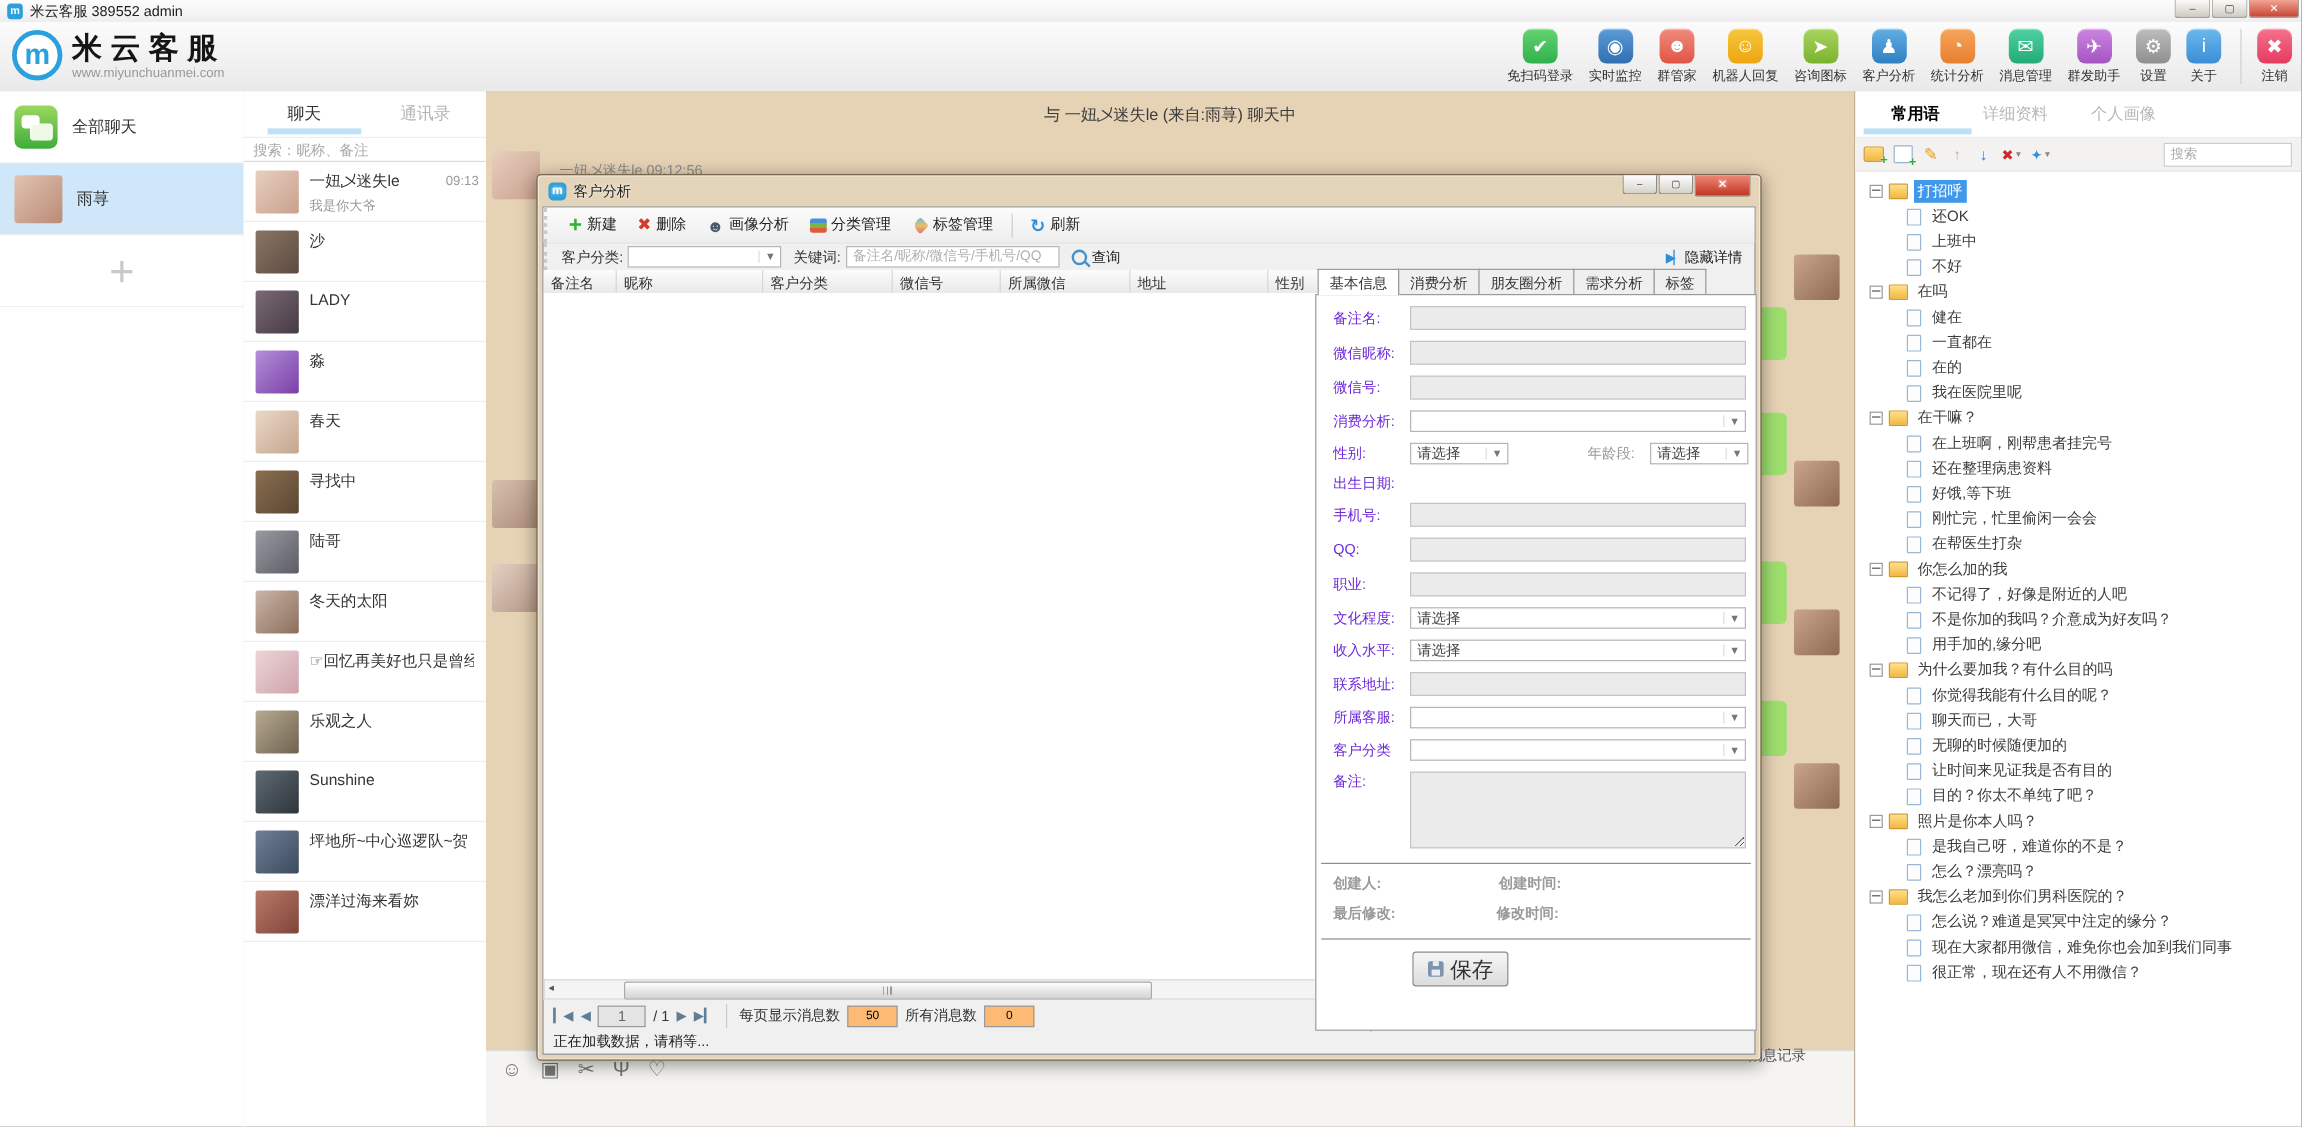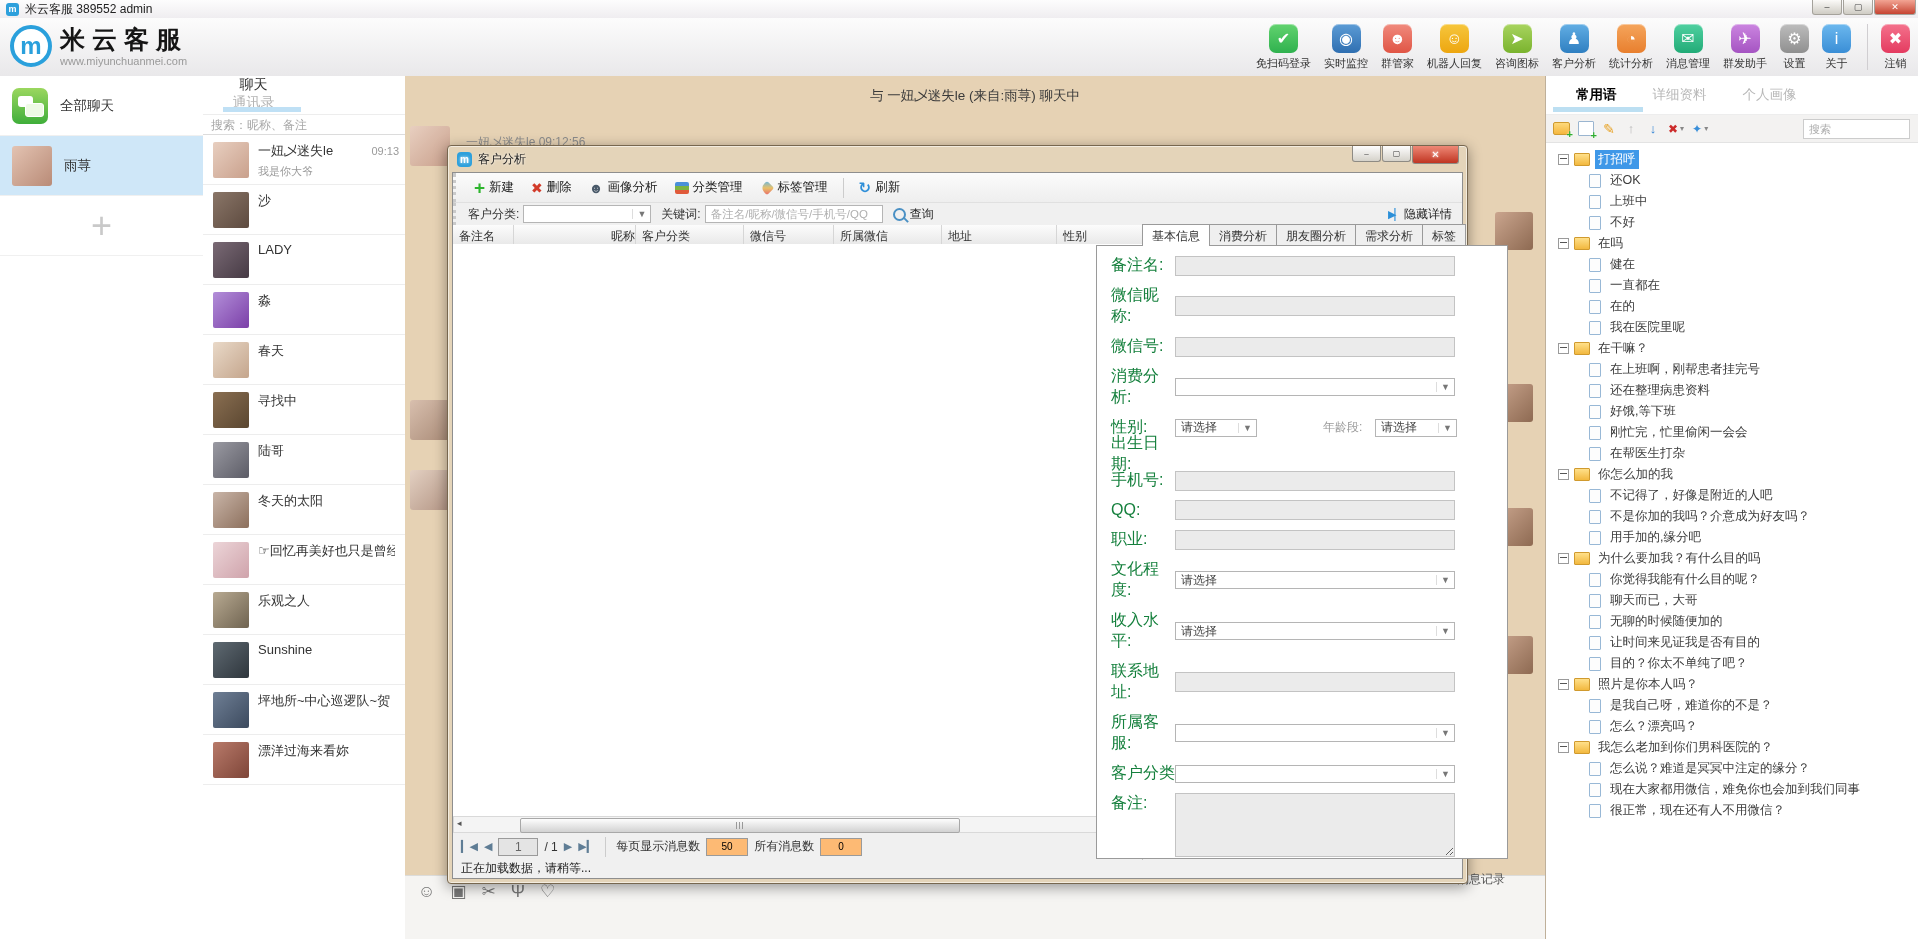--- a/index.html
+++ b/index.html
@@ -28,21 +28,21 @@
   .srow.selected{background:#cfe7f8;}
   .ico-allchats{position:relative;width:36px;height:36px;border-radius:7px;background:linear-gradient(#9bd75f,#3fae3a);flex:none;}
   .ico-allchats::before{content:"";position:absolute;left:6px;top:8px;width:15px;height:11px;background:#fff;border-radius:3px;}
   .ico-allchats::after{content:"";position:absolute;left:13px;top:15px;width:17px;height:12px;background:#eefae5;border:1px solid #fff;border-radius:3px;}
   .s-av{width:40px;height:40px;border-radius:3px;flex:none;}
   .s-name{font-size:13.5px;color:#333;}
   .add-row{height:59px;display:flex;align-items:center;justify-content:center;border-bottom:1px solid #f0f0f0;}
   .add-plus{font-size:36px;color:#c9c9c9;font-weight:300;line-height:30px;}
   
   #chatlist{position:absolute;left:203px;top:76px;bottom:0;width:202px;background:#fff;border-right:1px solid #bfb09a;}
-  .cl-tabs{height:38px;display:flex;position:relative;border-bottom:1px solid #ededed;flex-direction:column;}
+  .cl-tabs{height:38px;display:flex;position:relative;border-bottom:1px solid #ededed;}
   .cl-tab{width:50%;display:flex;align-items:center;justify-content:center;font-size:14px;color:#b5b5b5;}
   .cl-tab.active{color:#333;}
   .cl-underline{position:absolute;left:20px;bottom:2px;width:78px;height:5px;background:#bfe0f5;}
   .cl-search input{width:100%;height:20px;border:none;border-bottom:1px solid #dcdcdc;padding:0 8px;box-sizing:border-box;font-size:12px;color:#555;outline:none;}
   .cl-search input::placeholder{color:#a8a8a8;}
   .crow{height:50px;display:flex;gap:9px;padding:7px 0 0 10px;border-bottom:1px solid #ededed;box-sizing:border-box;overflow:hidden;}
   .cav{width:36px;height:36px;border-radius:2px;flex:none;}
   .cmain{flex:1;min-width:0;padding-right:6px;}
   .cline{display:flex;align-items:center;}
   .cname{font-size:13px;color:#333;white-space:nowrap;overflow:hidden;}
@@ -113,41 +113,41 @@
   .combo-lg{width:128px;margin-right:6px;}
   .kw-input{width:178px;height:18px;border:1px solid #b5b5b5;box-sizing:border-box;font-size:11.5px;padding:0 5px;outline:none;color:#444;}
   .kw-input::placeholder{color:#b0b0b0;}
   .qbtn{display:flex;align-items:center;gap:4px;margin-left:6px;color:#222;}
   .lens{position:relative;width:9px;height:9px;border:2px solid #4a90c4;border-radius:50%;box-sizing:content-box;}
   .lens::after{content:"";position:absolute;width:6px;height:2px;background:#4a90c4;transform:rotate(45deg);right:-5px;bottom:-2px;}
   .hide-details{position:absolute;right:10px;display:flex;align-items:center;gap:3px;color:#222;}
   .hd-ico{color:#2b8fd8;font-weight:bold;font-size:11px;letter-spacing:-2px;}
   .thead{height:20px;display:flex;background:linear-gradient(#fcfcfc,#e9e9e9);border-bottom:1px solid #cfcfcf;width:690px;box-sizing:border-box;}
   .th{border-right:1px solid #d6d6d6;padding:3px 0 0 6px;font-size:12px;color:#333;box-sizing:border-box;white-space:nowrap;overflow:hidden;}
-  .th:nth-child(1){width:61px;}.th:nth-child(2){width:122px;text-align:right;}.th:nth-child(3){width:108px;}
+  .th:nth-child(1){width:61px;}.th:nth-child(2){width:122px;}.th:nth-child(3){width:108px;}
   .th:nth-child(4){width:90px;}.th:nth-child(5){width:108px;}.th:nth-child(6){width:115px;}
   .th:nth-child(7){flex:1;border-right:none;}
   .tbody{position:absolute;left:0;top:71px;width:690px;bottom:62px;background:#fff;border-right:1px solid #d6d6d6;box-sizing:border-box;}
   .hscroll{position:absolute;left:0;bottom:45px;width:690px;height:17px;background:#f4f4f4;border:1px solid #d9d9d9;box-sizing:border-box;}
   .hs-arrow{position:absolute;top:1px;font-size:9px;color:#555;}
   .hs-thumb{position:absolute;left:66px;top:1px;width:438px;height:13px;background:linear-gradient(#fdfdfd,#d2d2d2);border:1px solid #a8a8a8;border-radius:2px;}
   .hs-thumb::after{content:"";position:absolute;left:50%;top:3px;width:8px;height:7px;margin-left:-4px;background:repeating-linear-gradient(90deg,#999 0 1px,transparent 1px 3px);}
   .pager{position:absolute;left:0;bottom:18px;width:690px;height:27px;display:flex;align-items:center;gap:6px;padding-left:8px;box-sizing:border-box;border-right:1px solid #c5c5c5;font-size:12px;color:#333;}
   .pgn{font-size:11px;color:#5f7d95;}
   .pg-input{width:40px;height:18px;background:#e4e4e4;border:1px solid #9a9a9a;text-align:center;color:#666;font-size:12px;box-sizing:border-box;}
   .pg-num{width:42px;height:18px;background:#fdba74;border:1px solid #9a9a9a;text-align:center;font-size:10px;box-sizing:border-box;}
   .dstatus{position:absolute;left:0;right:0;bottom:0;height:18px;padding:2px 0 0 8px;font-size:12px;color:#222;}
   
-  .details{position:absolute;left:643px;top:51px;width:370px;height:635px;padding-left:44px;}
+  .details{position:absolute;left:643px;top:51px;width:370px;height:635px;}
   .dtabs{height:22px;display:flex;padding-left:2px;}
   .dtab{padding:3px 9px 0 9px;font-size:12px;color:#333;border:1px solid #9a9a9a;border-bottom:none;background:#efefef;margin-right:-1px;white-space:nowrap;}
   .dtab.active{background:#fff;position:relative;z-index:2;height:22px;box-sizing:border-box;}
   .dbody{position:absolute;left:0;right:2px;top:21px;bottom:0;background:#fff;border:1px solid #9a9a9a;overflow:hidden;}
   .frow{display:flex;align-items:center;margin:9px 0 0 14px;}
-  .flabel{width:64px;color:#15803d;font-size:16px;flex:none;}
+  .flabel{width:64px;color:#6d28d9;font-size:12px;flex:none;}
   .finput{width:280px;height:20px;background:#ebebeb;border:1px solid #c3c3c3;box-sizing:border-box;}
   .fcombo{width:280px;}
   .fcombo-sm{width:82px;}
   .f2label{width:52px;color:#9a9a9a;font-size:12px;margin-left:66px;flex:none;}
   .ftext{width:280px;height:64px;background:#ebebeb;border:1px solid #c3c3c3;box-sizing:border-box;}
   .fhr{border:none;border-top:1px solid #8c8c8c;margin:12px 4px 0 4px;}
   .mrow{display:flex;margin:8px 0 0 14px;font-size:12px;color:#9a9a9a;font-weight:bold;}
   .mrow .m2{margin-left:98px;}
   .savebtn{display:flex;align-items:center;justify-content:center;gap:6px;width:78px;height:27px;margin:10px 0 0 80px;background:linear-gradient(#f6f6f6,#dcdcdc);border:1px solid #8a8a8a;border-radius:3px;font-size:18px;color:#333;}
   .flop{width:13px;height:13px;background:#7d94ad;position:relative;border-radius:2px;}

